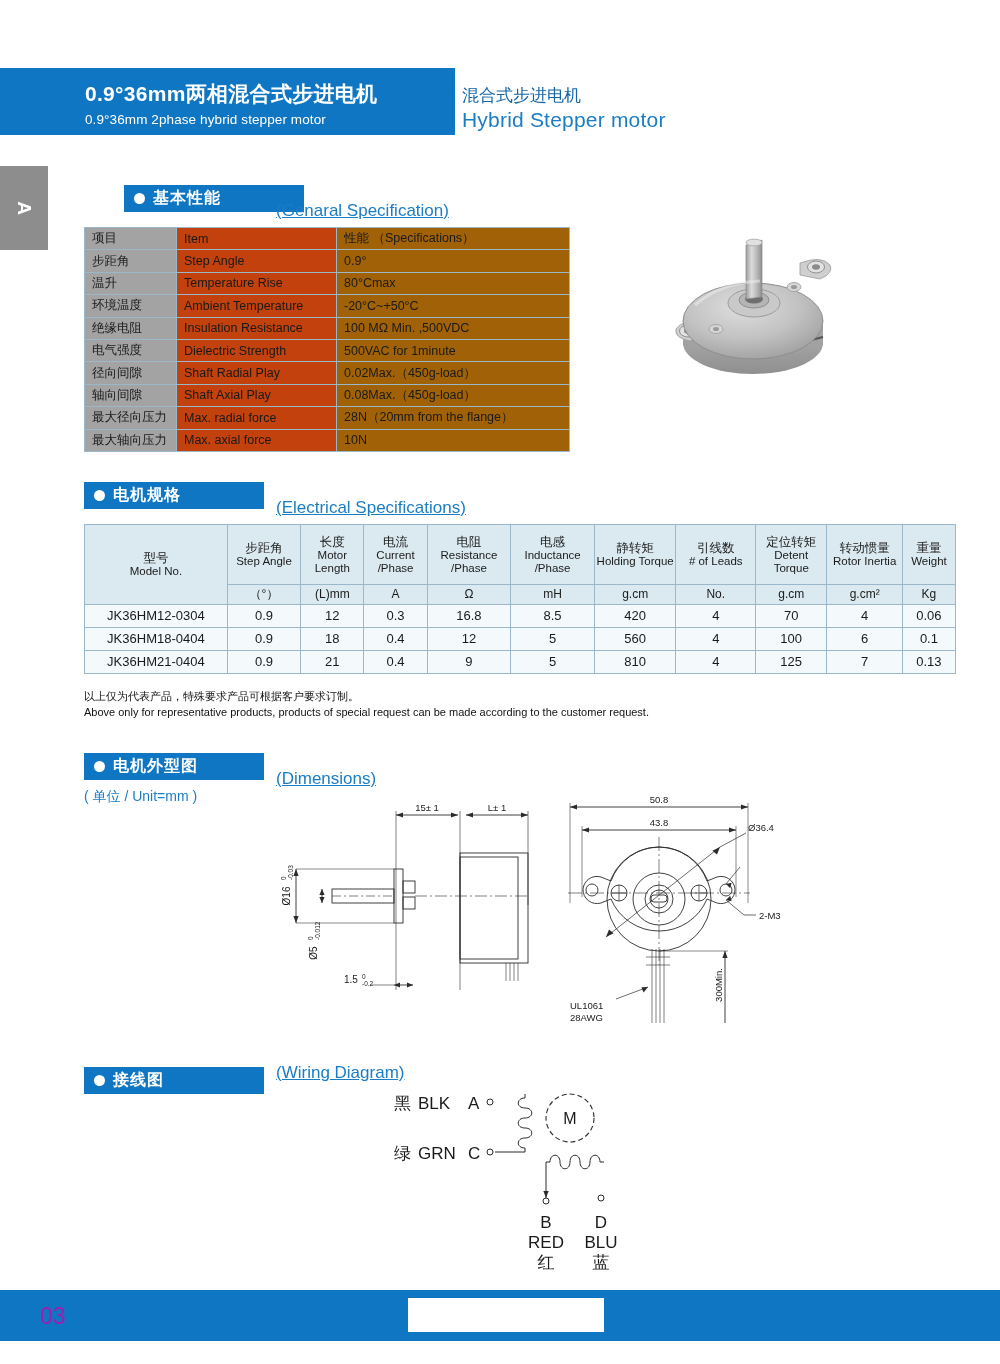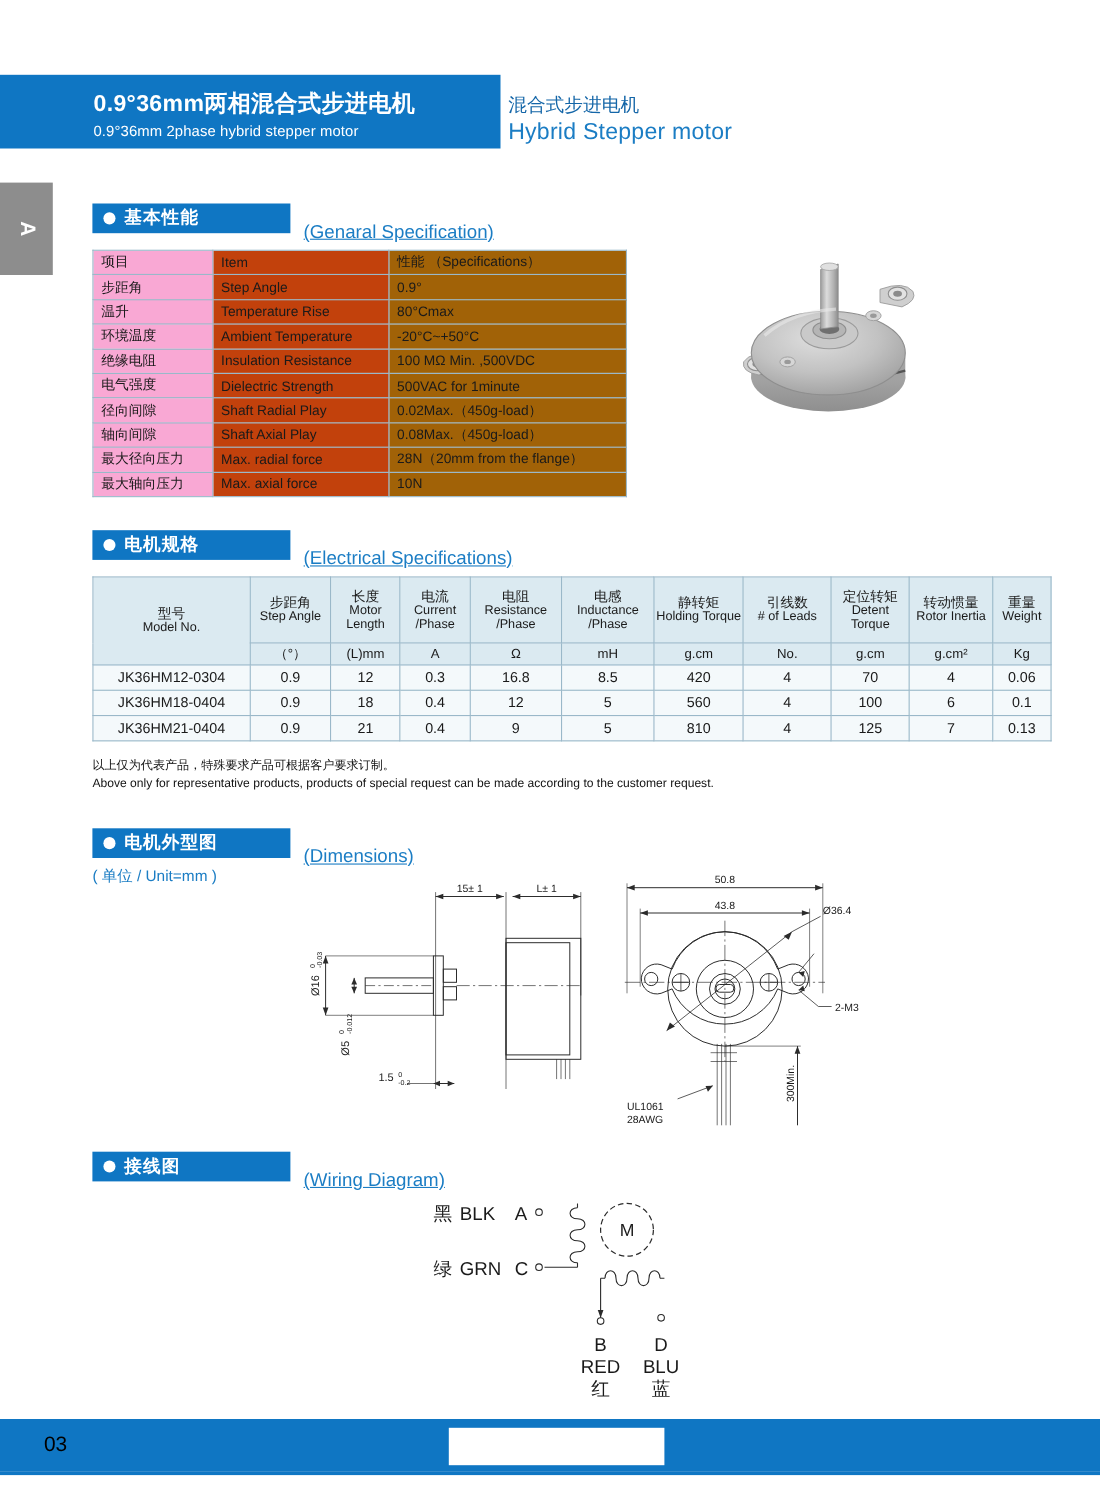--- a/index.html
+++ b/index.html
@@ -76,21 +76,21 @@
     position: absolute; left: 84px; top: 227px;
     width: 486px;
     border-collapse: collapse;
     font-size: 12.5px;
   }
   #table-general td {
     border: 1px solid #9ab8c9;
     height: 22.4px; padding: 0 7px;
     white-space: nowrap;
   }
-  #table-general td.cn { background: #f9a8d4; width: 109px; }
+  #table-general td.cn { background: #a3a3a3; width: 92px; }
   #table-general td.en { background: #c2410c; width: 160px; }
   #table-general td.val { background: #a16207; }
 
   
   #motor-photo {
     position: absolute; left: 650px; top: 225px;
     width: 215px; height: 175px;
   }
 
   
@@ -138,21 +138,21 @@
   }
 
   
   #footer-bar {
     position: absolute; left: 0; top: 1290px;
     width: 1000px; height: 48px;
     background: #0f76c3;
   }
   #footer-page {
     position: absolute; left: 40px; top: 1303px;
-    font-size: 19px; color: #000000;
+    font-size: 23px; color: #a21caf;
   }
   #footer-white-box {
     position: absolute; left: 408px; top: 1298px;
     width: 196px; height: 34px;
     background: #ffffff;
   }
   #footer-underline {
     position: absolute; left: 0; top: 1338px;
     width: 1000px; height: 3px; background: #0f76c3;
   }
@@ -166,21 +166,21 @@
 <div id="header-title-cn">0.9°36mm两相混合式步进电机</div>
 <div id="header-title-en">0.9°36mm 2phase hybrid stepper motor</div>
 <div id="header-side-cn">混合式步进电机</div>
 <div id="header-side-en">Hybrid Stepper motor</div>
 
 <div id="side-tab">
   <div id="side-tab-letter">A</div>
 </div>
 
 <div class="sec-head" style="left:84px; top:185px; width:420px;">
-  <div class="sec-chip" style="width:180px;">
+  <div class="sec-chip" style="width:180px;margin-left:40px;">
     <span class="sec-dot"></span>
     <span>基本性能</span>
   </div>
   <div class="sec-en" style="left:192px;">(Genaral Specification)</div>
 </div>
 
 <table id="table-general">
   <tbody>
     <tr>
       <td class="cn">项目</td>
@@ -562,21 +562,21 @@
       <text x="60" y="171" font-size="6.5">-0.012</text>
     </g>
 
     <text x="74" y="198" font-size="10">1.5</text>
     <text x="92" y="194" font-size="6.5">0</text>
     <text x="92" y="201" font-size="6.5">-0.2</text>
   </g>
 </svg>
 
 <div class="sec-head" style="left:84px; top:1047px; width:420px;">
-  <div class="sec-chip" style="width:180px;">
+  <div class="sec-chip" style="width:180px;margin-top:20px;">
     <span class="sec-dot"></span>
     <span>接线图</span>
   </div>
   <div class="sec-en" style="left:192px;">(Wiring Diagram)</div>
 </div>
 
 <svg id="wiring-drawing" viewBox="0 0 290 195">
 
   <circle cx="200" cy="38" r="24" fill="none" stroke="#2b2b2b" stroke-width="1.1" stroke-dasharray="5 3"></circle>
   <text x="200" y="44" text-anchor="middle" font-size="16" fill="#1a1a1a">M</text>

